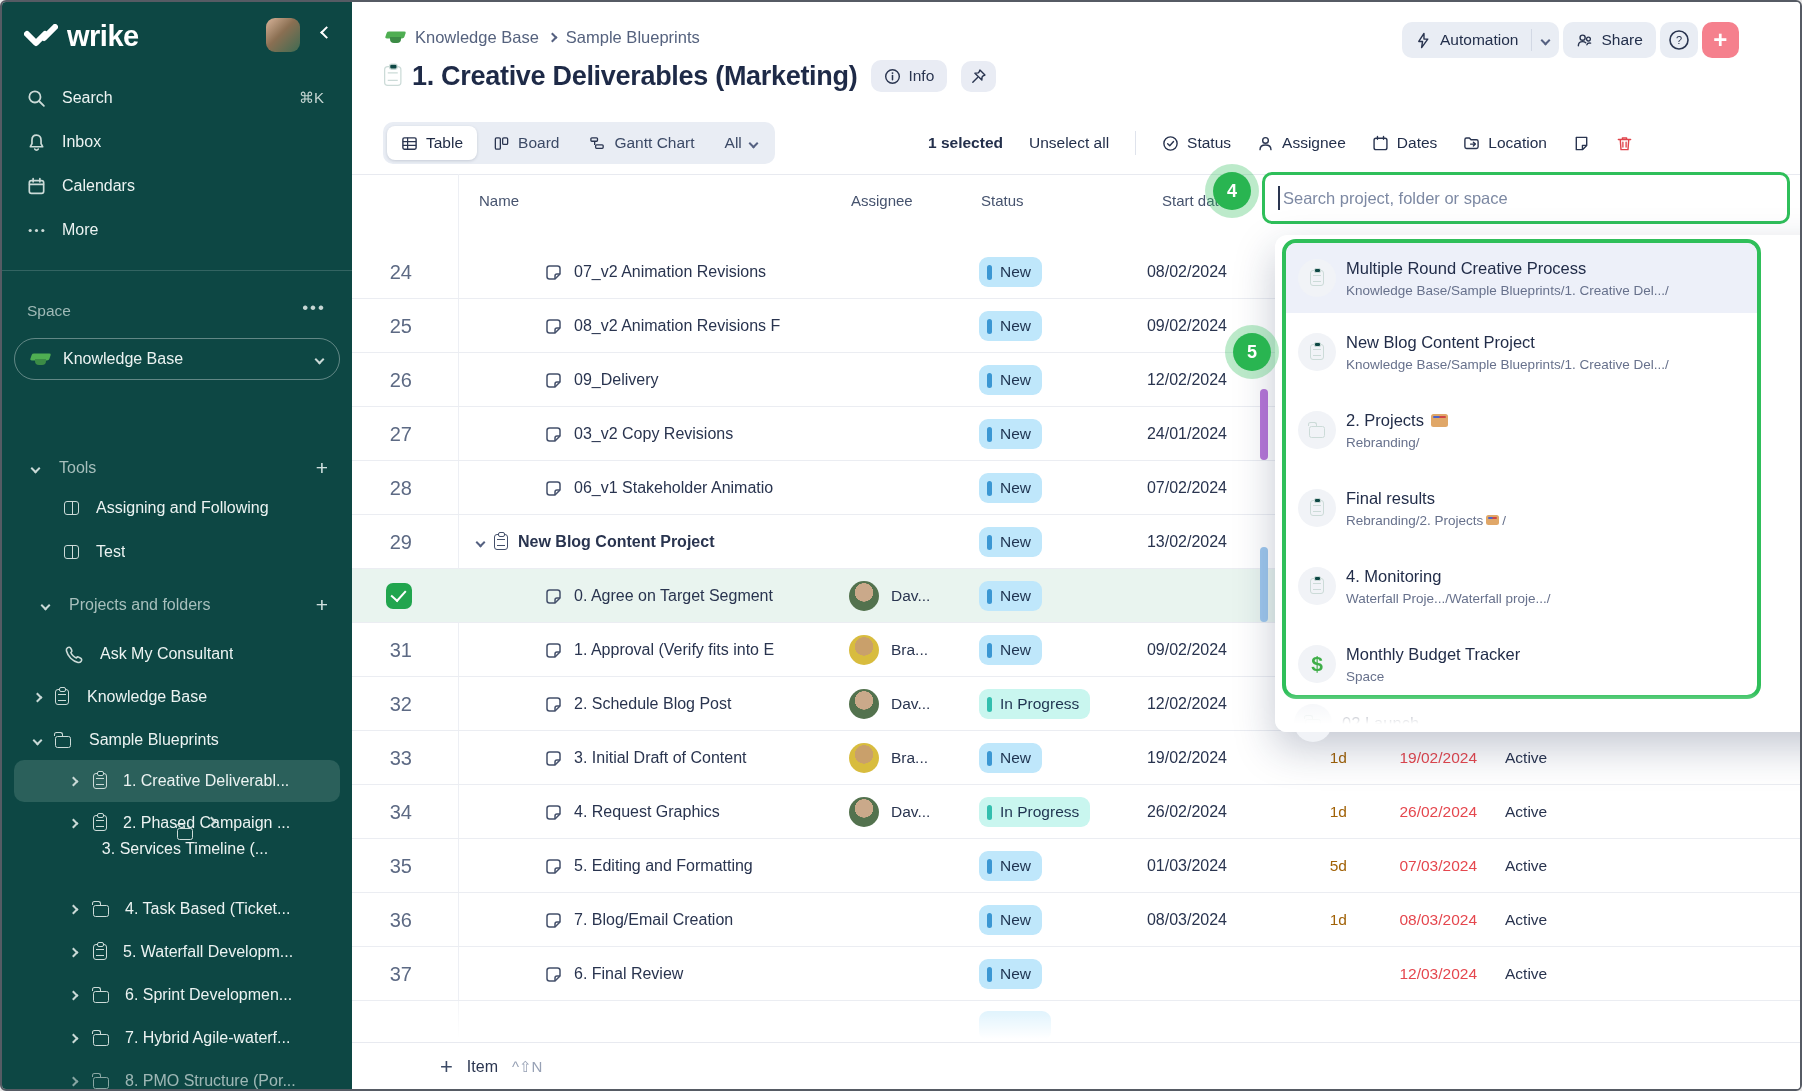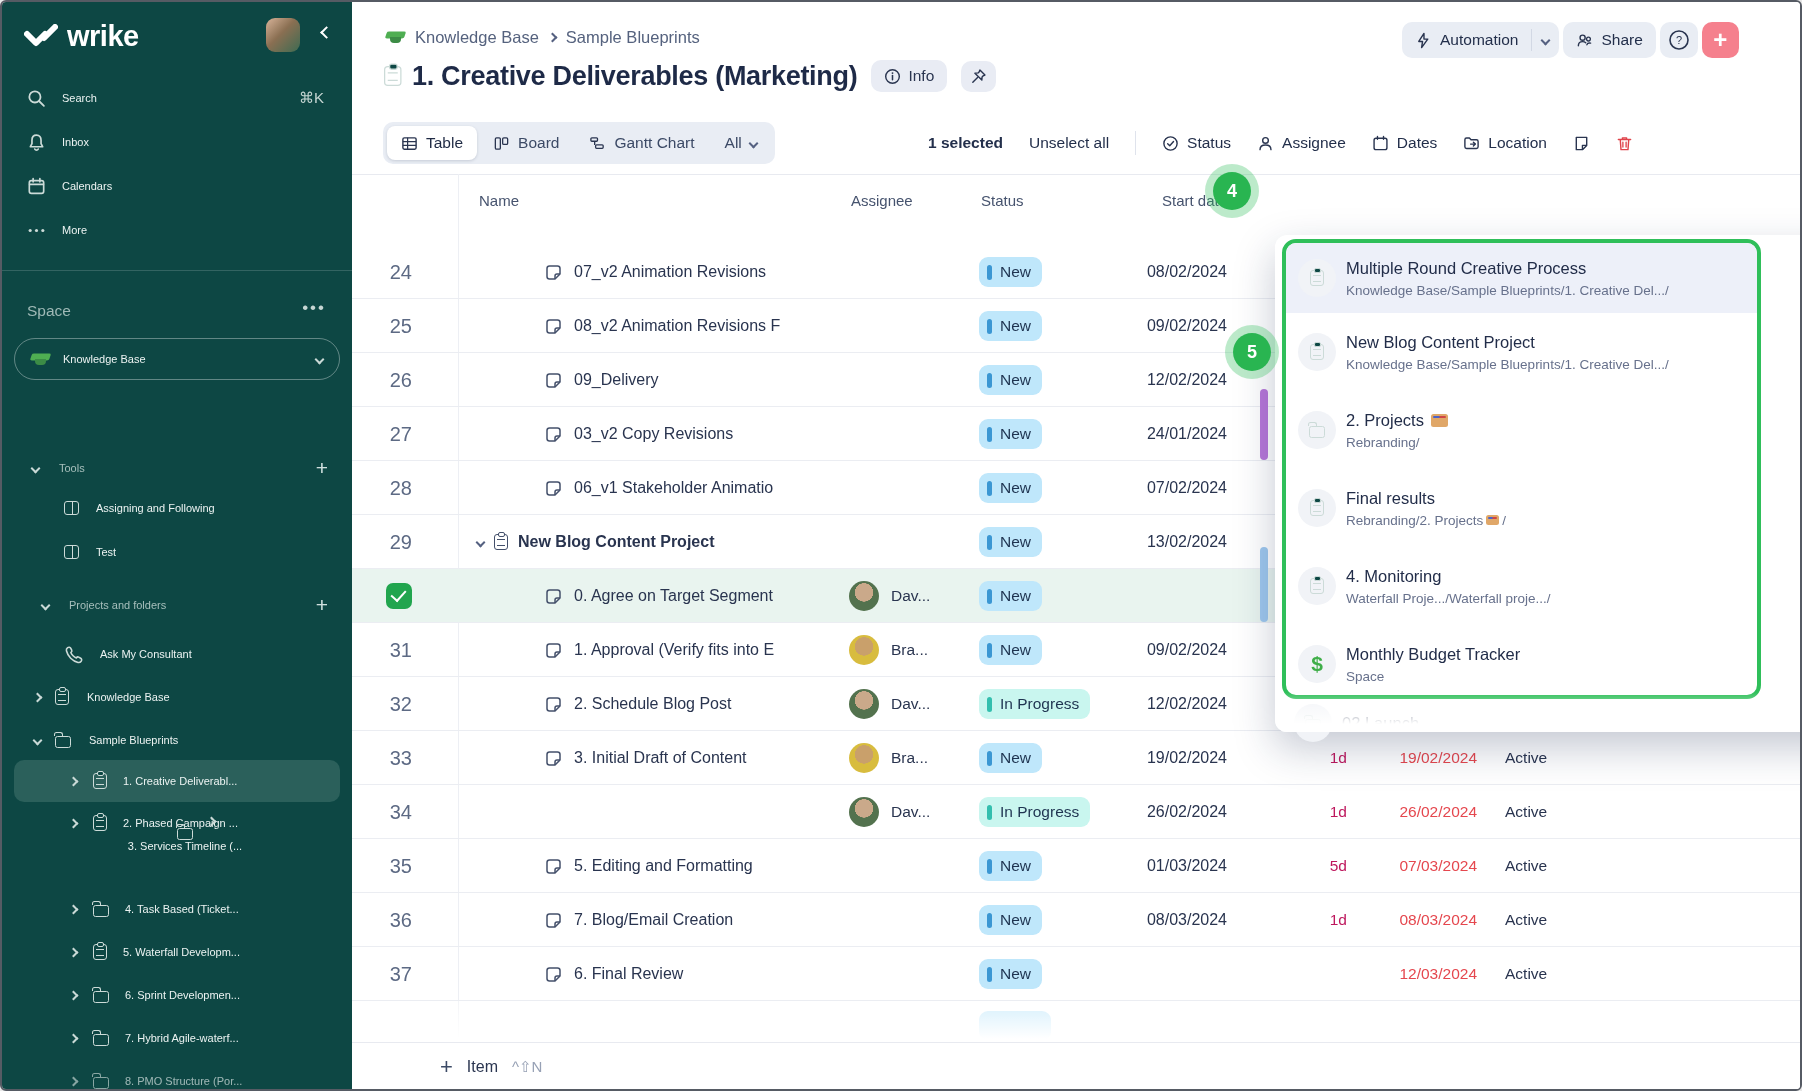--- a/index.html
+++ b/index.html
@@ -2,21 +2,21 @@
 <html><head>
 <meta charset="utf-8">
 <style>
   * { margin:0; padding:0; box-sizing:border-box; }
   html,body { background:#e8e8e8; font-family:"Liberation Sans", sans-serif; }
   #app { position:relative; width:1802px; height:1091px; background:#fff; overflow:hidden;
          border:2px solid #565b64; border-radius:6px; }
 
   
   #sidebar { position:absolute; left:0; top:0; width:350px; height:100%; background:#0d4744; overflow:hidden; }
-  .sb-text { color:#ecf3f2; font-size:11px; }
+  .sb-text { color:#ecf3f2; font-size:16px; }
   .sb-dim  { color:#a7bfbc; }
   #logo { position:absolute; left:22px; top:18px; display:flex; align-items:center; gap:9px; }
   #logo .word { color:#fff; font-size:29px; font-weight:bold; letter-spacing:-0.5px; }
   #avatar-top { position:absolute; left:264px; top:16px; width:34px; height:34px; border-radius:9px;
                 background:linear-gradient(135deg,#d8b49a 0%,#8a6f52 45%,#3e6b52 100%); }
   #collapse { position:absolute; left:320px; top:26px; }
   .chev { display:inline-block; width:7px; height:7px; border-right:2px solid #c9d9d6; border-bottom:2px solid #c9d9d6; }
   .chev.down  { transform:rotate(45deg); }
   .chev.right { transform:rotate(-45deg); }
   .chev.left  { transform:rotate(135deg); border-color:#fff; width:9px; height:9px; }
@@ -82,21 +82,21 @@
   .row { position:absolute; left:0; right:0; height:54px; border-bottom:1px solid #ebedf2; }
   .row.selected { background:#e9f4ef; }
   .cell { position:absolute; top:0; height:54px; display:flex; align-items:center; }
   .c-num { left:10px; width:50px; justify-content:flex-end; font-size:20px; color:#5d6a84;text-align:center; }
   .c-name { left:193px; gap:12px; font-size:16px; color:#29344f; white-space:nowrap; }
   .c-name.project { left:125px; gap:10px; font-weight:bold; }
   .c-av { left:497px; }
   .c-asg { left:539px; width:58px; font-size:15.5px; color:#2a3550; white-space:nowrap; }
   .c-badge { left:627px; }
   .c-start { left:745px; width:130px; justify-content:flex-end; font-size:16px; color:#29344f; }
-  .c-dur { left:935px; width:60px; justify-content:flex-end; font-size:15.5px; color:#be185d; }
+  .c-dur { left:935px; width:60px; justify-content:flex-end; font-size:15.5px; color:#a16207; }
   .c-end { left:1013px; width:112px; justify-content:flex-end; font-size:15.5px; color:#e5474e; }
   .c-state { left:1153px; font-size:15.5px; color:#29344f; }
   .avatar { width:30px; height:30px; border-radius:50%; }
   .av-dav { background:radial-gradient(circle at 50% 38%, #caa98a 0 38%, #53724e 39% 100%); }
   .av-bra { background:radial-gradient(circle at 50% 38%, #c9a06b 0 38%, #d8bc3e 39% 100%); }
   .badge { display:flex; align-items:center; gap:8px; height:30px; border-radius:9px; padding:0 11px 0 8px; font-size:15.5px; color:#1e3350; }
   .badge .bar { width:5px; height:15px; border-radius:3px; }
   .badge.new { background:#bfe7fb; } .badge.new .bar { background:#3b97d3; }
   .badge.prog { background:#c9f6ef; } .badge.prog .bar { background:#33bfae; }
   .checkbox { width:26px; height:26px; border-radius:7px; background:#21a54e; position:relative; cursor:pointer; }
@@ -617,20 +617,27 @@
               <span>New</span>
             </span>
           </span>
         <span class="cell c-start">19/02/2024</span>
         <span class="cell c-dur">1d</span>
         <span class="cell c-end">19/02/2024</span>
         <span class="cell c-state">Active</span>
       </div>
       <div class="row" style="top:540px">
         <span class="cell c-num">34</span>
+        <span class="cell c-name">
+            <svg width="17" height="17" viewBox="0 0 17 17">
+              <path d="M2 4.5 A2.5 2.5 0 0 1 4.5 2 H12.5 A2.5 2.5 0 0 1 15 4.5 V10 L10 15 H4.5 A2.5 2.5 0 0 1 2 12.5 Z" fill="none" stroke="#44506b" stroke-width="1.5" stroke-linejoin="round"></path>
+              <path d="M15 10 H12 A2 2 0 0 0 10 12 V15" fill="none" stroke="#44506b" stroke-width="1.5"></path>
+            </svg>
+            <span>4. Request Graphics</span>
+          </span>
         <span class="cell c-av">
             <span class="avatar av-dav"></span>
           </span>
         <span class="cell c-asg">Dav...</span>
         <span class="cell c-badge">
             <span class="badge prog">
               <span class="bar"></span>
               <span>In Progress</span>
             </span>
           </span>
@@ -705,20 +712,24 @@
 
     <div id="bottombar">
       <span class="plus">+</span>
       <span class="addlbl">Item</span>
       <span class="short">^⇧N</span>
     </div>
 
     <div id="strip-purple"></div>
     <div id="strip-blue"></div>
 
+    <div id="search-box">
+      <span class="caret"></span>
+      <span class="ph">Search project, folder or space</span>
+    </div>
 
     <div id="dropdown">
       <div id="dd-green">
         <div class="dd-item first">
           <span class="dd-ic">
               <span class="i-clip dark-ic"></span>
             </span>
           <span class="dd-txt">
               <span class="t">Multiple Round Creative Process</span>
           <span class="p">Knowledge Base/Sample Blueprints/1. Creative Del.../</span>

